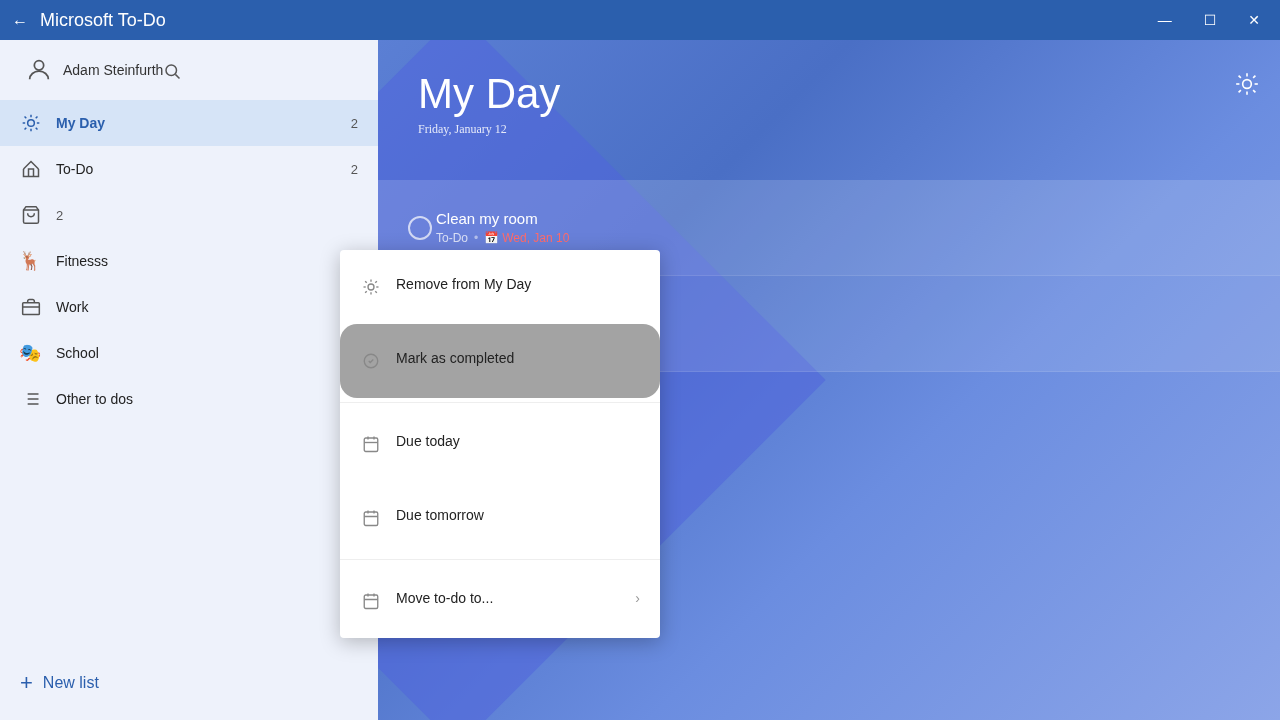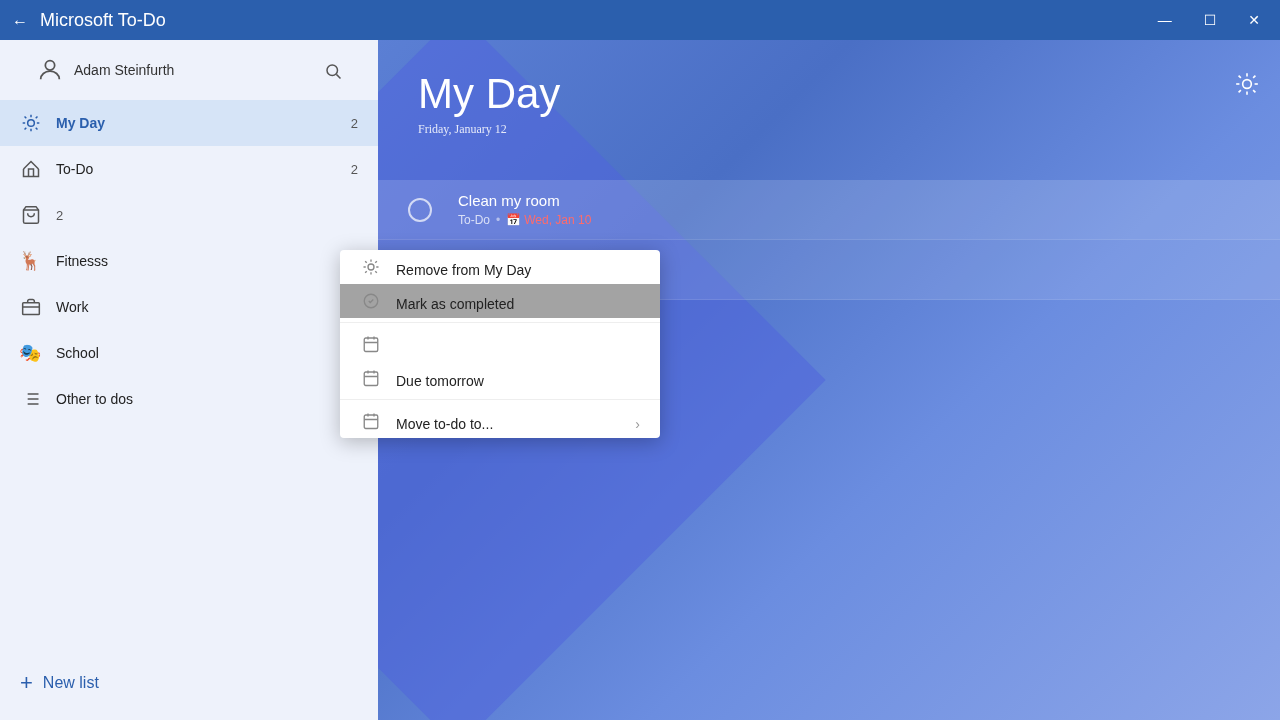--- a/index.html
+++ b/index.html
@@ -15,21 +15,21 @@
     .titlebar-title { color: white; font-size: 18px; font-weight: 400; flex: 1; }
     .titlebar-controls { display: flex; gap: 16px; }
     .titlebar-controls span { color: white; font-size: 14px; cursor: pointer; padding: 4px 8px; }
 
     
     .sidebar {
       position: absolute; top: 40px; left: 0; width: 378px; bottom: 0;
       background: #eef2fb; display: flex; flex-direction: column;
     }
     .sidebar-header {
-      padding: 16px 36px; display: flex; align-items: center; justify-content: space-between;
+      padding: 16px 25px; display: flex; align-items: center; 
     }
     .sidebar-user { display: flex; align-items: center; gap: 10px; color: #333; font-size: 14px; }
     .sidebar-user-icon { width: 28px; height: 28px; color: #555; }
     .sidebar-search { color: #555; font-size: 18px; cursor: pointer; }
 
     .sidebar-nav { flex: 1; overflow-y: auto; }
     .nav-item {
       display: flex; align-items: center; padding: 12px 20px; cursor: pointer;
       position: relative; gap: 14px;
     }
@@ -72,22 +72,22 @@
       position: absolute; top: 30px; right: 20px;
       color: white; font-size: 22px; cursor: pointer; z-index: 2;
     }
 
     
     .tasks-container {
       position: absolute; top: 140px; left: 0; right: 0; bottom: 0; z-index: 2;
     }
 
     .task-item {
-      display: flex; align-items: center; gap: 26px;
-      padding: 12px 30px;
+      display: flex; align-items: center; gap: 4px;
+      padding: 30px 30px;
       background: rgba(255,255,255,0.15);
       border-bottom: 1px solid rgba(255,255,255,0.1);
       cursor: pointer;
     }
     .task-circle {
       width: 24px; height: 24px; border-radius: 50%;
       border: 2px solid rgba(255,255,255,0.7);
       flex-shrink: 0; background: transparent;
       cursor: pointer;
     }
@@ -105,22 +105,22 @@
     .add-todo-plus { font-size: 20px; font-weight: 300; }
 
     
     .context-menu {
       position: absolute; top: 250px; left: 340px; width: 320px;
       background: white; border-radius: 4px;
       box-shadow: 0 4px 20px rgba(0,0,0,0.25);
       z-index: 50; overflow: hidden;
     }
     .ctx-item {
-      display: flex; align-items: flex-end; gap: 14px;
-      padding: 6px 20px; cursor: pointer; font-size: 14px; color: #222;
+      display: flex; align-items: flex-start; gap: 14px;
+      padding: 26px 20px; cursor: pointer; font-size: 14px; color: #222; border-radius: 17px;
     }
     .ctx-item.highlighted { background: #a3a3a3; }
     .ctx-icon { width: 22px; height: 22px; display: flex; align-items: center; justify-content: center; color: #555; font-size: 16px; flex-shrink: 0; }
     .ctx-label { flex: 1; }
     .ctx-divider { height: 1px; background: #eee; margin: 4px 0; }
     .ctx-arrow { color: #999; font-size: 14px; }
 
     
     svg { display: inline-block; vertical-align: middle; }
   </style>
@@ -335,20 +335,21 @@
 
   <div class="ctx-item">
     <span class="ctx-icon">
       <svg width="18" height="18" viewBox="0 0 24 24" fill="none" stroke="#888" stroke-width="1.8">
         <rect x="3" y="4" width="18" height="18" rx="2"></rect>
         <line x1="16" y1="2" x2="16" y2="6"></line>
         <line x1="8" y1="2" x2="8" y2="6"></line>
         <line x1="3" y1="10" x2="21" y2="10"></line>
       </svg>
     </span>
+    <span class="ctx-label">Due today</span>
   </div>
 
   <div class="ctx-item">
     <span class="ctx-icon">
       <svg width="18" height="18" viewBox="0 0 24 24" fill="none" stroke="#888" stroke-width="1.8">
         <rect x="3" y="4" width="18" height="18" rx="2"></rect>
         <line x1="16" y1="2" x2="16" y2="6"></line>
         <line x1="8" y1="2" x2="8" y2="6"></line>
         <line x1="3" y1="10" x2="21" y2="10"></line>
       </svg>

